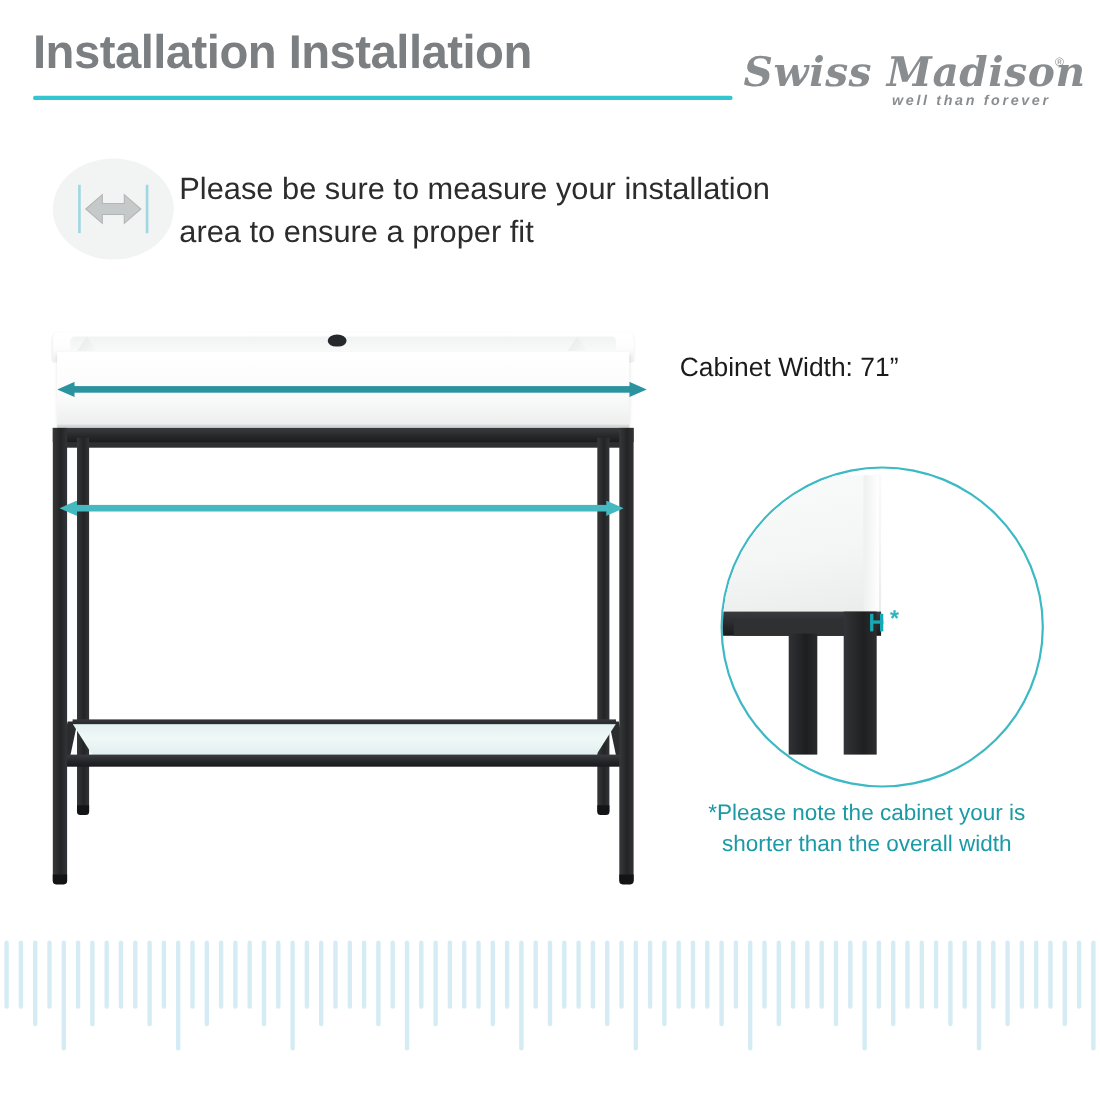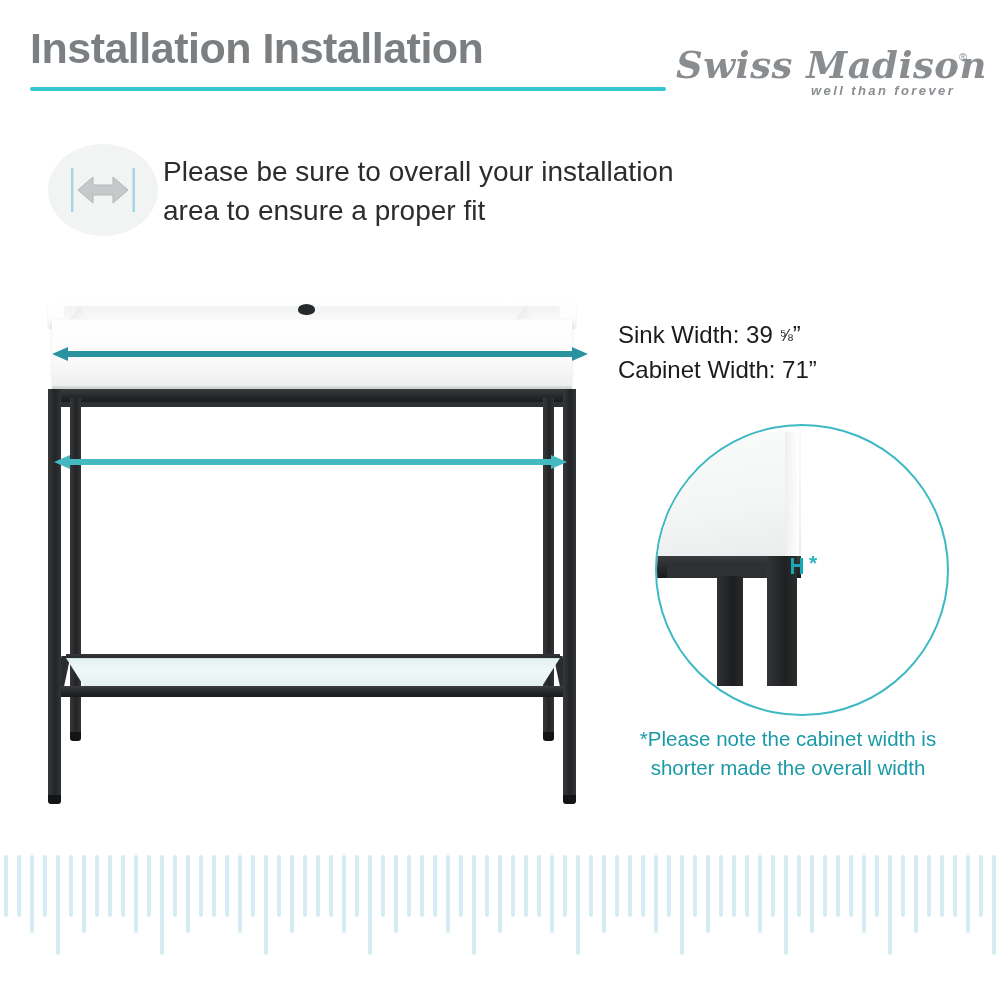--- a/index.html
+++ b/index.html
@@ -222,21 +222,21 @@
     <div class="logo-tag">well than forever</div>
   </div>
 
   <div class="measure-badge">
     <svg width="110" height="92" viewBox="0 0 110 92">
       <rect x="23" y="24" width="2.4" height="44" fill="#9fd8e0"></rect>
       <rect x="84.5" y="24" width="2.4" height="44" fill="#9fd8e0"></rect>
       <path d="M30 46 L45 33 L45 41 L65 41 L65 33 L80 46 L65 59 L65 51 L45 51 L45 59 Z" fill="#c6c9ca" stroke="#b3b6b7" stroke-width="1"></path>
     </svg>
   </div>
-  <div class="measure-note">Please be sure to overall your installation area to ensure a proper fit</div>
+  <div class="measure-note">Please be sure to measure your installation area to ensure a proper fit</div>
 
   <div class="vanity">
     <div class="sink-rim"></div>
     <div class="sink-inner"></div>
     <div class="notch l"></div>
     <div class="notch r"></div>
     <div class="faucet-hole"></div>
     <div class="sink-body"></div>
     <div class="sink-shadowline"></div>
 
@@ -265,40 +265,39 @@
       <span class="head r"></span>
     </div>
     <div class="dim-arrow dim-bottom">
       <span class="head l"></span>
       <span class="bar"></span>
       <span class="head r"></span>
     </div>
   </div>
 
   <div class="dims">
-    <div><span>Sink Width: 39 </span><span class="frac">⅝</span><span>”</span></div>
     <div>Cabinet Width: 71”</div>
   </div>
 
   <div class="detail-circle">
     <div class="dc-sink"></div>
     <div class="dc-sink-edge"></div>
     <div class="dc-rail"></div>
     <div class="dc-rail-inner"></div>
     <div class="dc-leg-back"></div>
     <div class="dc-leg-front"></div>
     <div class="dc-mark">
       <span class="t t1"></span>
       <span class="t t2"></span>
       <span class="c"></span>
     </div>
     <div class="dc-star">*</div>
   </div>
 
-  <div class="note">*Please note the cabinet width is shorter made the overall width</div>
+  <div class="note">*Please note the cabinet your is shorter than the overall width</div>
 
   <div class="ruler" id="ruler">
       <span class="tick" style="left: 4px; height: 62px; background: rgb(213, 236, 244);"></span>
       <span class="tick" style="left: 17px; height: 62px; background: rgb(213, 236, 244);"></span>
       <span class="tick" style="left: 30px; height: 78px; background: rgb(213, 236, 244);"></span>
       <span class="tick" style="left: 43px; height: 62px; background: rgb(213, 236, 244);"></span>
       <span class="tick" style="left: 56px; height: 100px; background: rgb(213, 236, 244);"></span>
       <span class="tick" style="left: 69px; height: 62px; background: rgb(213, 236, 244);"></span>
       <span class="tick" style="left: 82px; height: 78px; background: rgb(213, 236, 244);"></span>
       <span class="tick" style="left: 95px; height: 62px; background: rgb(213, 236, 244);"></span>

